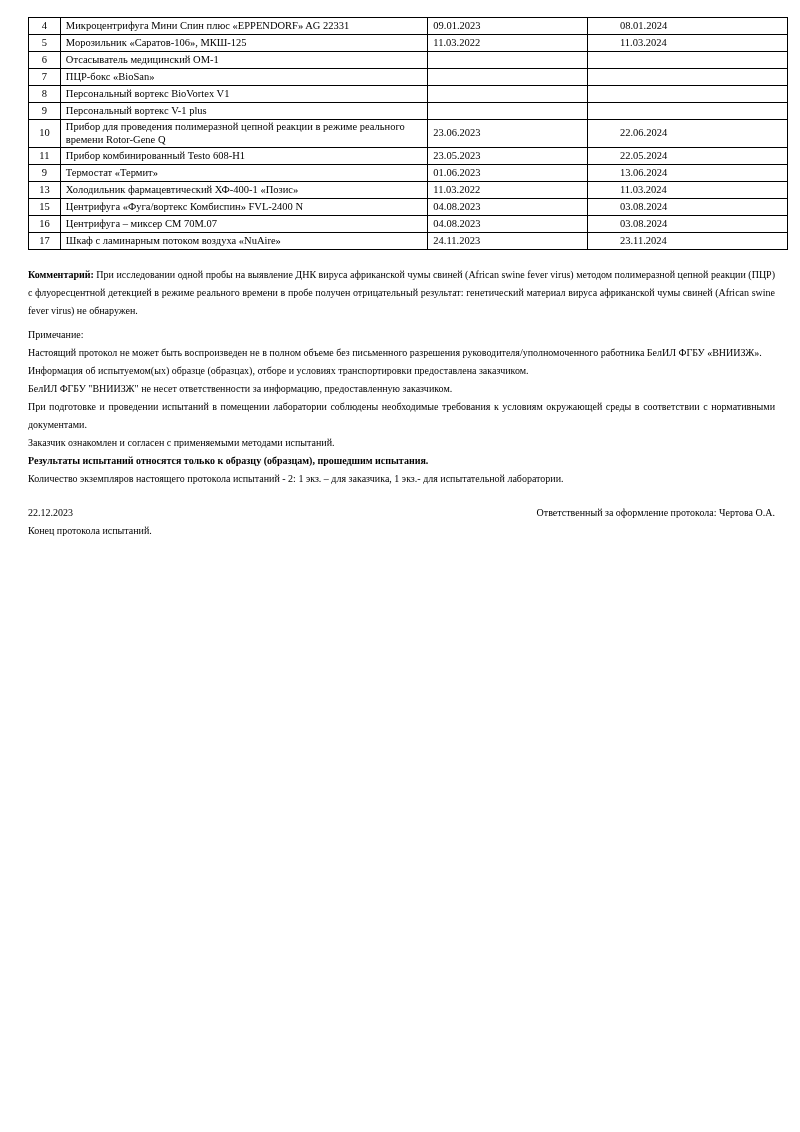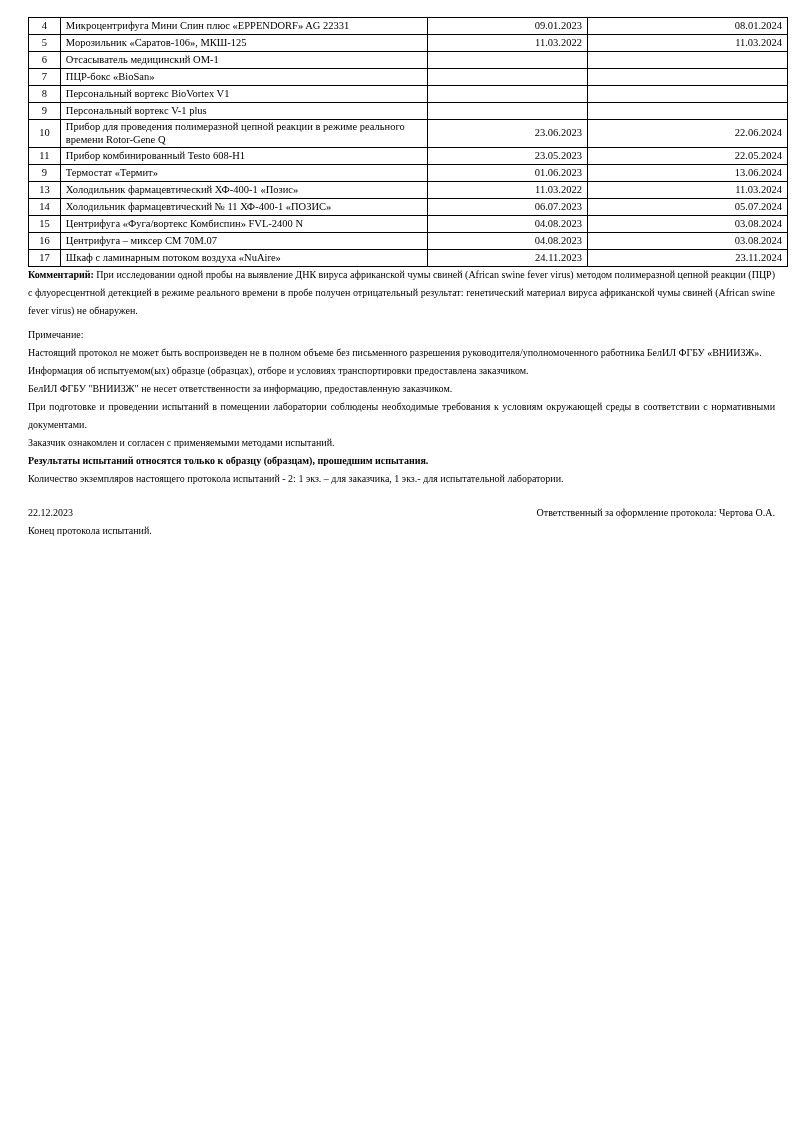--- a/index.html
+++ b/index.html
@@ -19,22 +19,22 @@
     font-size:10.5px; line-height:1.2;
   }
   .equip-table td {
     border:1px solid #000;
     padding:1px 5px;
     height:14px;
     vertical-align:middle;
   }
   .equip-table td.c-num  { width:29px;  text-align:center; padding:1px 2px; }
   .equip-table td.c-name { width:392px; text-align:left; }
-  .equip-table td.c-d1   { width:162px; text-align:right;margin-top:28px; }
-  .equip-table td.c-d2   { width:177px; text-align:right;padding-left:32px; }
+  .equip-table td.c-d1   { width:162px; text-align:left;margin-top:28px; }
+  .equip-table td.c-d2   { width:177px; text-align:left;padding-left:32px; }
 
   
   .content {
     position:absolute; top:266px; left:28px;
     width:747px;
     font-size:10px; line-height:18px;
   }
   .content p { margin:0; }
   .justify { text-align:justify; }
   .bold { font-weight:bold; }
@@ -112,26 +112,20 @@
         <td class="c-d1">01.06.2023</td>
         <td class="c-d2">13.06.2024</td>
       </tr>
       <tr>
         <td class="c-num">13</td>
         <td class="c-name">Холодильник фармацевтический ХФ-400-1 «Позис»</td>
         <td class="c-d1">11.03.2022</td>
         <td class="c-d2">11.03.2024</td>
       </tr>
       <tr>
-        <td class="c-num">14</td>
-        <td class="c-name">Холодильник фармацевтический № 11 ХФ-400-1 «ПОЗИС»</td>
-        <td class="c-d1">06.07.2023</td>
-        <td class="c-d2">05.07.2024</td>
-      </tr>
-      <tr>
         <td class="c-num">15</td>
         <td class="c-name">Центрифуга «Фуга/вортекс Комбиспин» FVL-2400 N</td>
         <td class="c-d1">04.08.2023</td>
         <td class="c-d2">03.08.2024</td>
       </tr>
       <tr>
         <td class="c-num">16</td>
         <td class="c-name">Центрифуга – миксер СМ 70М.07</td>
         <td class="c-d1">04.08.2023</td>
         <td class="c-d2">03.08.2024</td>

